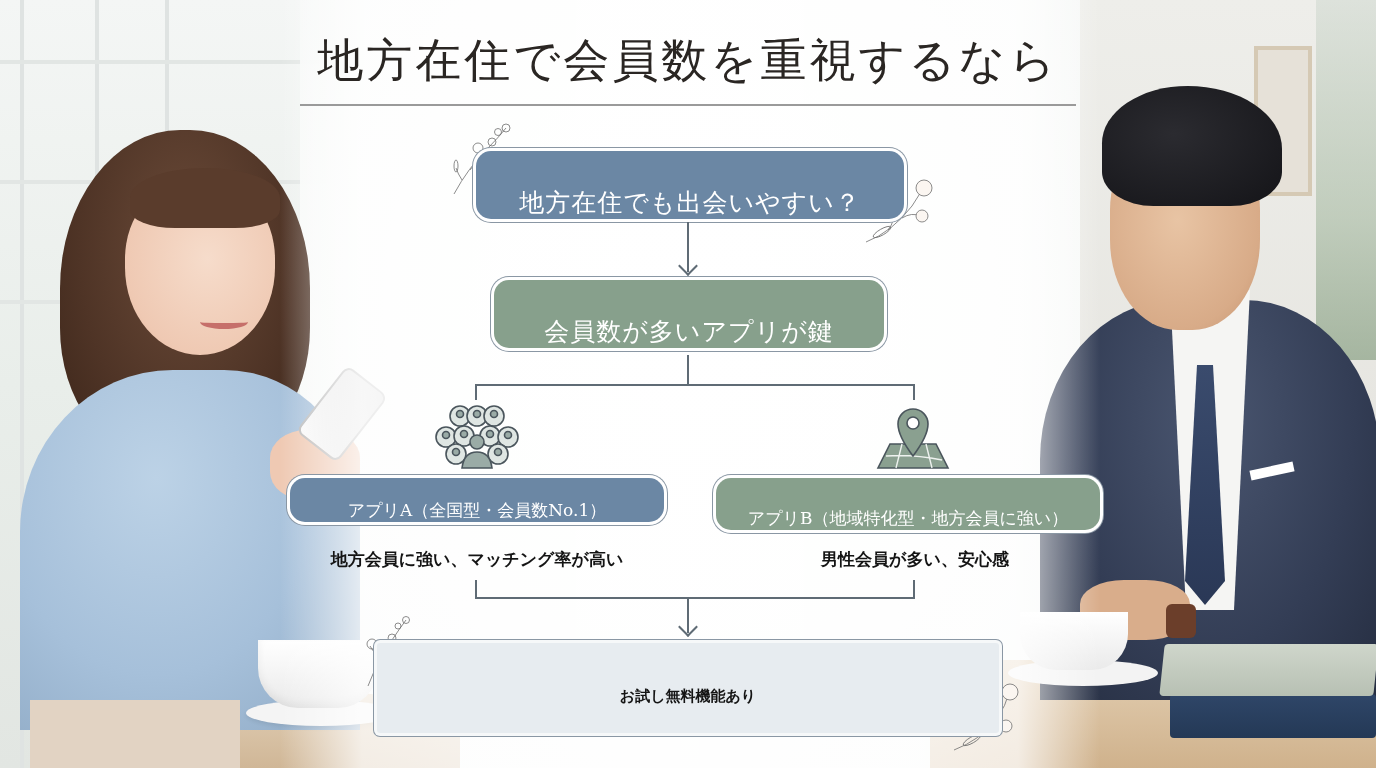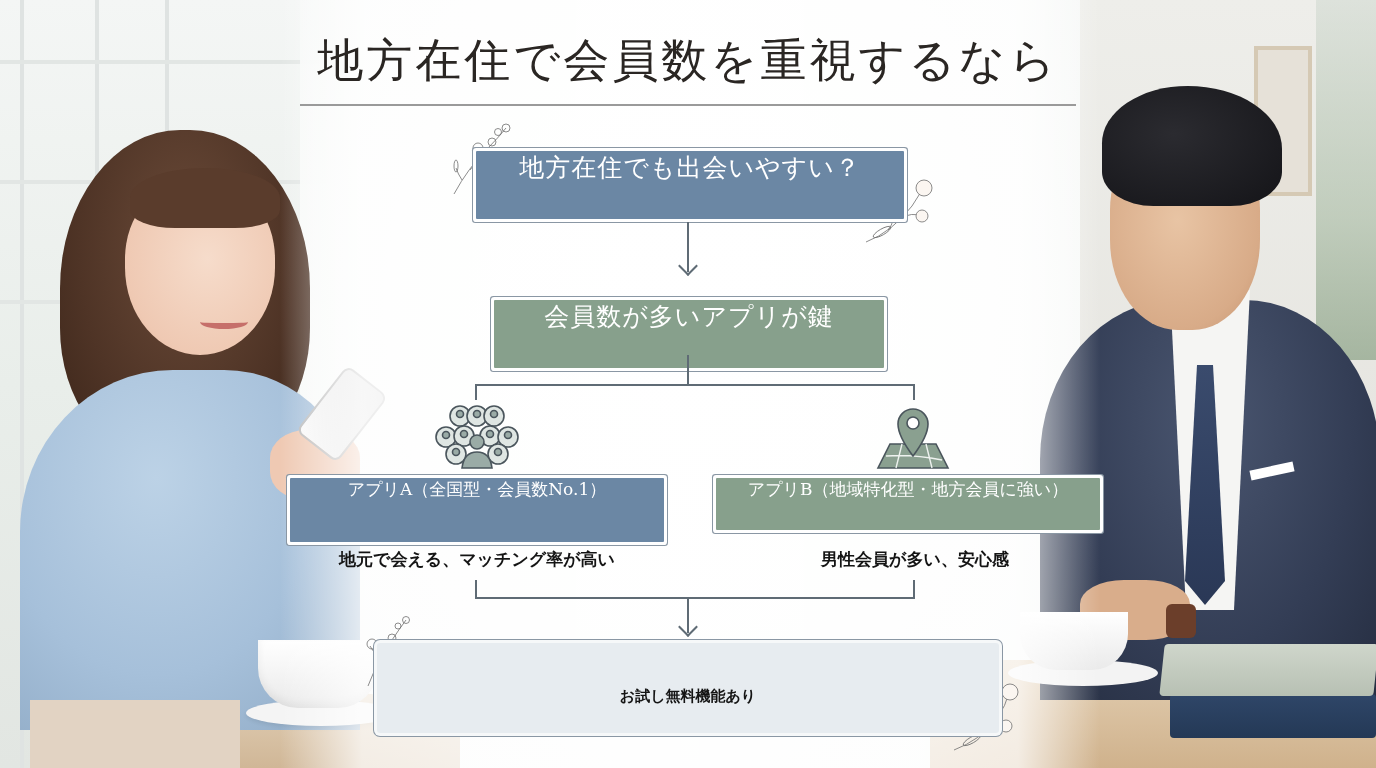--- a/index.html
+++ b/index.html
@@ -155,30 +155,30 @@
     
     .title {
       position: absolute; left: 300px; top: 30px; width: 776px; text-align: center;
       font-size: 46px; color: #2a2623; letter-spacing: 3px; font-weight: normal;
       font-family: "DejaVu Serif", serif;
     }
     .title-rule {
       position: absolute; left: 300px; top: 104px; width: 776px; height: 2px; background: #9a9a9a;
     }
     .box {
-      position: absolute; display: flex; align-items: flex-start; justify-content: center;
+      position: absolute; display: flex; align-items: flex-end; justify-content: center;
       color: #ffffff; text-align: center;
-      border-radius: 1px;
+      border-radius: 15px;
       box-shadow: 0 0 0 3px #ffffff, 0 0 0 4px #8a97a4;
     }
     .box.blue { background: #6b87a4; }
     .box.green { background: #87a08c; }
     .box-q { left: 476px; top: 151px; width: 428px; height: 68px; font-size: 25px; letter-spacing: 1px; }
-    .box-key { left: 494px; top: 300px; width: 390px; height: 68px; font-size: 25px; letter-spacing: 1px; }
-    .box-a { left: 290px; top: 478px; width: 374px; height: 64px; font-size: 17px; }
+    .box-key { left: 494px; top: 280px; width: 390px; height: 68px; font-size: 25px; letter-spacing: 1px; }
+    .box-a { left: 290px; top: 478px; width: 374px; height: 44px; font-size: 17px; }
     .box-b { left: 716px; top: 478px; width: 384px; height: 52px; font-size: 17px; }
     .box-cta {
       position: absolute; left: 377px; top: 643px; width: 622px; height: 90px;
       background: #e7ecf0; border-radius: 3px;
       box-shadow: 0 0 0 3px #f6f8f9, 0 0 0 4px #8a97a4;
       display: flex; flex-direction: column; align-items: center; justify-content: center;
       color: #141414;
     }
     .cta-main { font-size: 21px; font-weight: bold; letter-spacing: 1px; font-family: "DejaVu Sans", sans-serif; }
     .cta-sub { font-size: 15px; margin-top: 16px; font-weight: bold; font-family: "DejaVu Sans", sans-serif; }
@@ -341,21 +341,21 @@
 <svg class="icon-map" viewBox="0 0 74 66">
   <path d="M14 40 L60 40 L72 64 L2 64 Z" fill="#8aa090" stroke="#4a555c" stroke-width="1.6"></path>
   <path d="M10 52 Q36 50 66 56 M26 40 L20 64 M50 40 L56 64" stroke="#eef2ef" stroke-width="1.4" fill="none"></path>
   <path d="M37 52 Q22 32 22 20 A15 15 0 0 1 52 20 Q52 32 37 52 Z" fill="#8aa090" stroke="#4a555c" stroke-width="1.6"></path>
   <circle cx="37" cy="19" r="6" fill="#ffffff" stroke="#4a555c" stroke-width="1.6"></circle>
 </svg>
 
 <div class="box blue box-a">
   <span>アプリA（全国型・会員数No.1）</span>
 </div>
-<div class="caption caption-a">地元で会える、マッチング率が高い</div>
+<div class="caption caption-a">地方会員に強い、マッチング率が高い</div>
 
 <div class="box green box-b">
   <span>アプリB（地域特化型・地方会員に強い）</span>
 </div>
 <div class="caption caption-b">男性会員が多い、安心感</div>
 
 <div class="line" style="left:475px; top:580px; width:2px; height:18px;"></div>
 <div class="line" style="left:913px; top:580px; width:2px; height:18px;"></div>
 <div class="line" style="left:475px; top:597px; width:440px; height:2px;"></div>
 <div class="line" style="left:687px; top:597px; width:2px; height:36px;"></div>

